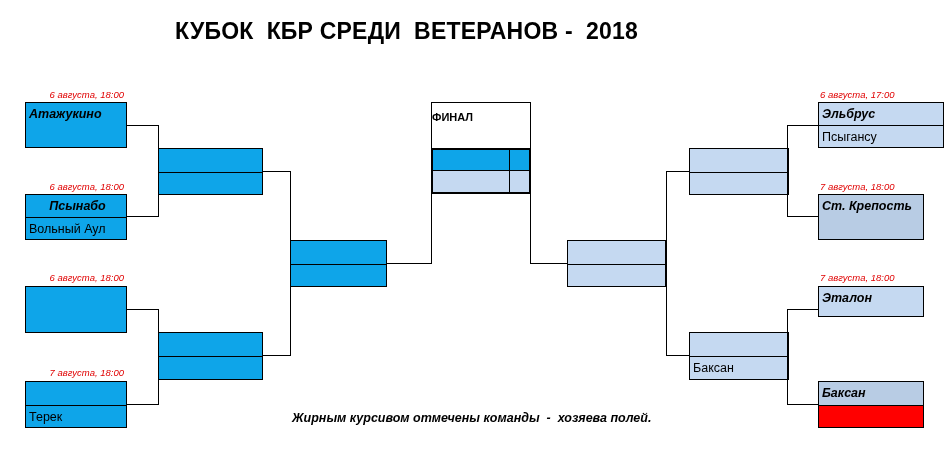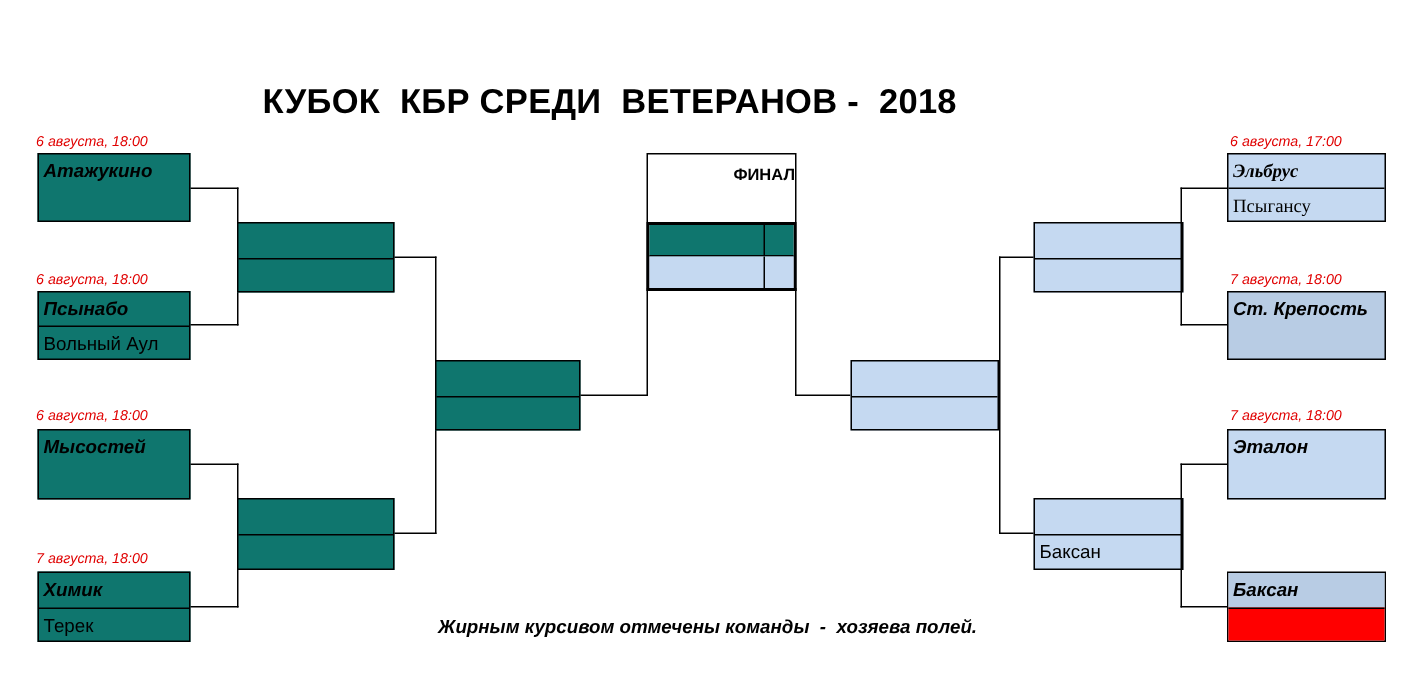--- a/index.html
+++ b/index.html
@@ -1,60 +1,58 @@
 <!DOCTYPE html>
 <html><head>
 <meta charset="utf-8">
 <style>
   html, body { margin:0; padding:0; background:#ffffff; }
   body { width:949px; height:454px; position:relative; overflow:hidden; font-family:"Liberation Sans", sans-serif; }
-  .title { position:absolute; left:0; top:18px; width:813px; text-align:center; font-weight:bold; font-size:23px; color:#000; white-space:pre; letter-spacing:0.2px;margin-top:36px; }
-  .date { position:absolute; font-size:9.5px; font-style:italic; color:#e00000; width:100px; white-space:nowrap; }
+  .title { position:absolute; left:0; top:18px; width:813px; text-align:center; font-weight:bold; font-size:23px; color:#000; white-space:pre; letter-spacing:0.2px; }
+  .date { position:absolute; font-size:9.5px; font-style:italic; color:#e00000; text-align:right; width:100px; white-space:nowrap; }
   .box { position:absolute; border:1px solid #000; box-sizing:border-box; }
   .cell { position:absolute; left:0; width:100%; box-sizing:border-box; font-size:12.5px; line-height:22px; padding-left:3px; white-space:nowrap; color:#000; }
   .cell.host { font-weight:bold; font-style:italic; }
   .cell.sep { border-top:1px solid #000; }
-  .green { background:#0f766e; }
+  .green { background:#0ea5e9; }
   .blue { background:#c5d9f1; }
   .blue2 { background:#b8cce4; }
   .red { background:#ff0000; }
   .line { position:absolute; background:#000; }
   .h { height:1px; }
   .v { width:1px; }
   .final { position:absolute; left:431px; top:102px; width:100px; height:92px; border:1px solid #000; box-sizing:border-box; background:#fff; }
-  .final-label { position:absolute; left:0; top:8px; width:100%; text-align:right; font-weight:bold; font-size:11px; }
+  .final-label { position:absolute; left:0; top:8px; width:100%; text-align:left; font-weight:bold; font-size:11px; }
   .final-grid { position:absolute; left:-1px; top:45px; width:100px; height:46px; border:2px solid #000; box-sizing:border-box; }
   .fg-row { position:absolute; left:0; width:100%; height:50%; }
   .fg-score { position:absolute; right:0; top:0; width:20px; height:100%; border-left:1px solid #000; box-sizing:border-box; }
   .note { position:absolute; left:292px; top:411px; font-weight:bold; font-style:italic; font-size:12.5px; white-space:pre; }
 </style>
 </head>
 <body>
 
 <div class="title">КУБОК  КБР СРЕДИ  ВЕТЕРАНОВ -  2018</div>
 
 <div class="date" style="left:24px;top:89px;">6 августа, 18:00</div>
 <div class="box green" style="left:25px;top:102px;width:102px;height:46px;">
   <div class="cell host" style="top:0;">Атажукино</div>
 </div>
 
 <div class="date" style="left:24px;top:181px;">6 августа, 18:00</div>
 <div class="box green" style="left:25px;top:194px;width:102px;height:46px;">
-  <div class="cell host" style="top:0;">Псынабо</div>
+  <div class="cell host" style="top:0;text-align:center;">Псынабо</div>
   <div class="cell sep" style="top:22px;">Вольный Аул</div>
 </div>
 
 <div class="date" style="left:24px;top:272px;">6 августа, 18:00</div>
 <div class="box green" style="left:25px;top:286px;width:102px;height:47px;">
-  <div class="cell host" style="top:0;">Мысостей</div>
 </div>
 
 <div class="date" style="left:24px;top:367px;">7 августа, 18:00</div>
 <div class="box green" style="left:25px;top:381px;width:102px;height:47px;">
-  <div class="cell host" style="top:0;">Химик</div>
   <div class="cell sep" style="top:23px;">Терек</div>
 </div>
 
 <div class="line h" style="left:127px;top:125px;width:32px;"></div>
 <div class="line h" style="left:127px;top:216px;width:32px;"></div>
 <div class="line v" style="left:158px;top:125px;height:92px;"></div>
 <div class="line h" style="left:127px;top:309px;width:32px;"></div>
 <div class="line h" style="left:127px;top:404px;width:32px;"></div>
 <div class="line v" style="left:158px;top:309px;height:96px;"></div>
 
@@ -113,32 +111,32 @@
 </div>
 
 <div class="line v" style="left:787px;top:125px;height:92px;"></div>
 <div class="line h" style="left:787px;top:125px;width:31px;"></div>
 <div class="line h" style="left:787px;top:216px;width:31px;"></div>
 <div class="line v" style="left:787px;top:309px;height:96px;"></div>
 <div class="line h" style="left:787px;top:309px;width:31px;"></div>
 <div class="line h" style="left:787px;top:404px;width:31px;"></div>
 
 <div class="date" style="left:802px;top:89px;text-align:left;padding-left:18px;width:90px;">6 августа, 17:00</div>
-<div class="box blue" style="left:818px;top:102px;width:106px;height:46px;font-family:Liberation Serif, serif;">
+<div class="box blue" style="left:818px;top:102px;width:126px;height:46px;">
   <div class="cell host" style="top:0;">Эльбрус</div>
   <div class="cell sep" style="top:22px;">Псыгансу</div>
 </div>
 
 <div class="date" style="left:802px;top:181px;text-align:left;padding-left:18px;width:90px;">7 августа, 18:00</div>
 <div class="box blue2" style="left:818px;top:194px;width:106px;height:46px;">
   <div class="cell host" style="top:0;">Ст. Крепость</div>
 </div>
 
 <div class="date" style="left:802px;top:272px;text-align:left;padding-left:18px;width:90px;">7 августа, 18:00</div>
-<div class="box blue" style="left:818px;top:286px;width:106px;height:47px;">
+<div class="box blue" style="left:818px;top:286px;width:106px;height:31px;">
   <div class="cell host" style="top:0;">Эталон</div>
 </div>
 
 <div class="box" style="left:818px;top:381px;width:106px;height:47px;">
   <div class="cell host blue2" style="top:0;height:23px;">Баксан</div>
   <div class="cell sep red" style="top:23px;height:22px;"></div>
 </div>
 
 <div class="note">Жирным курсивом отмечены команды  -  хозяева полей.</div>
 

